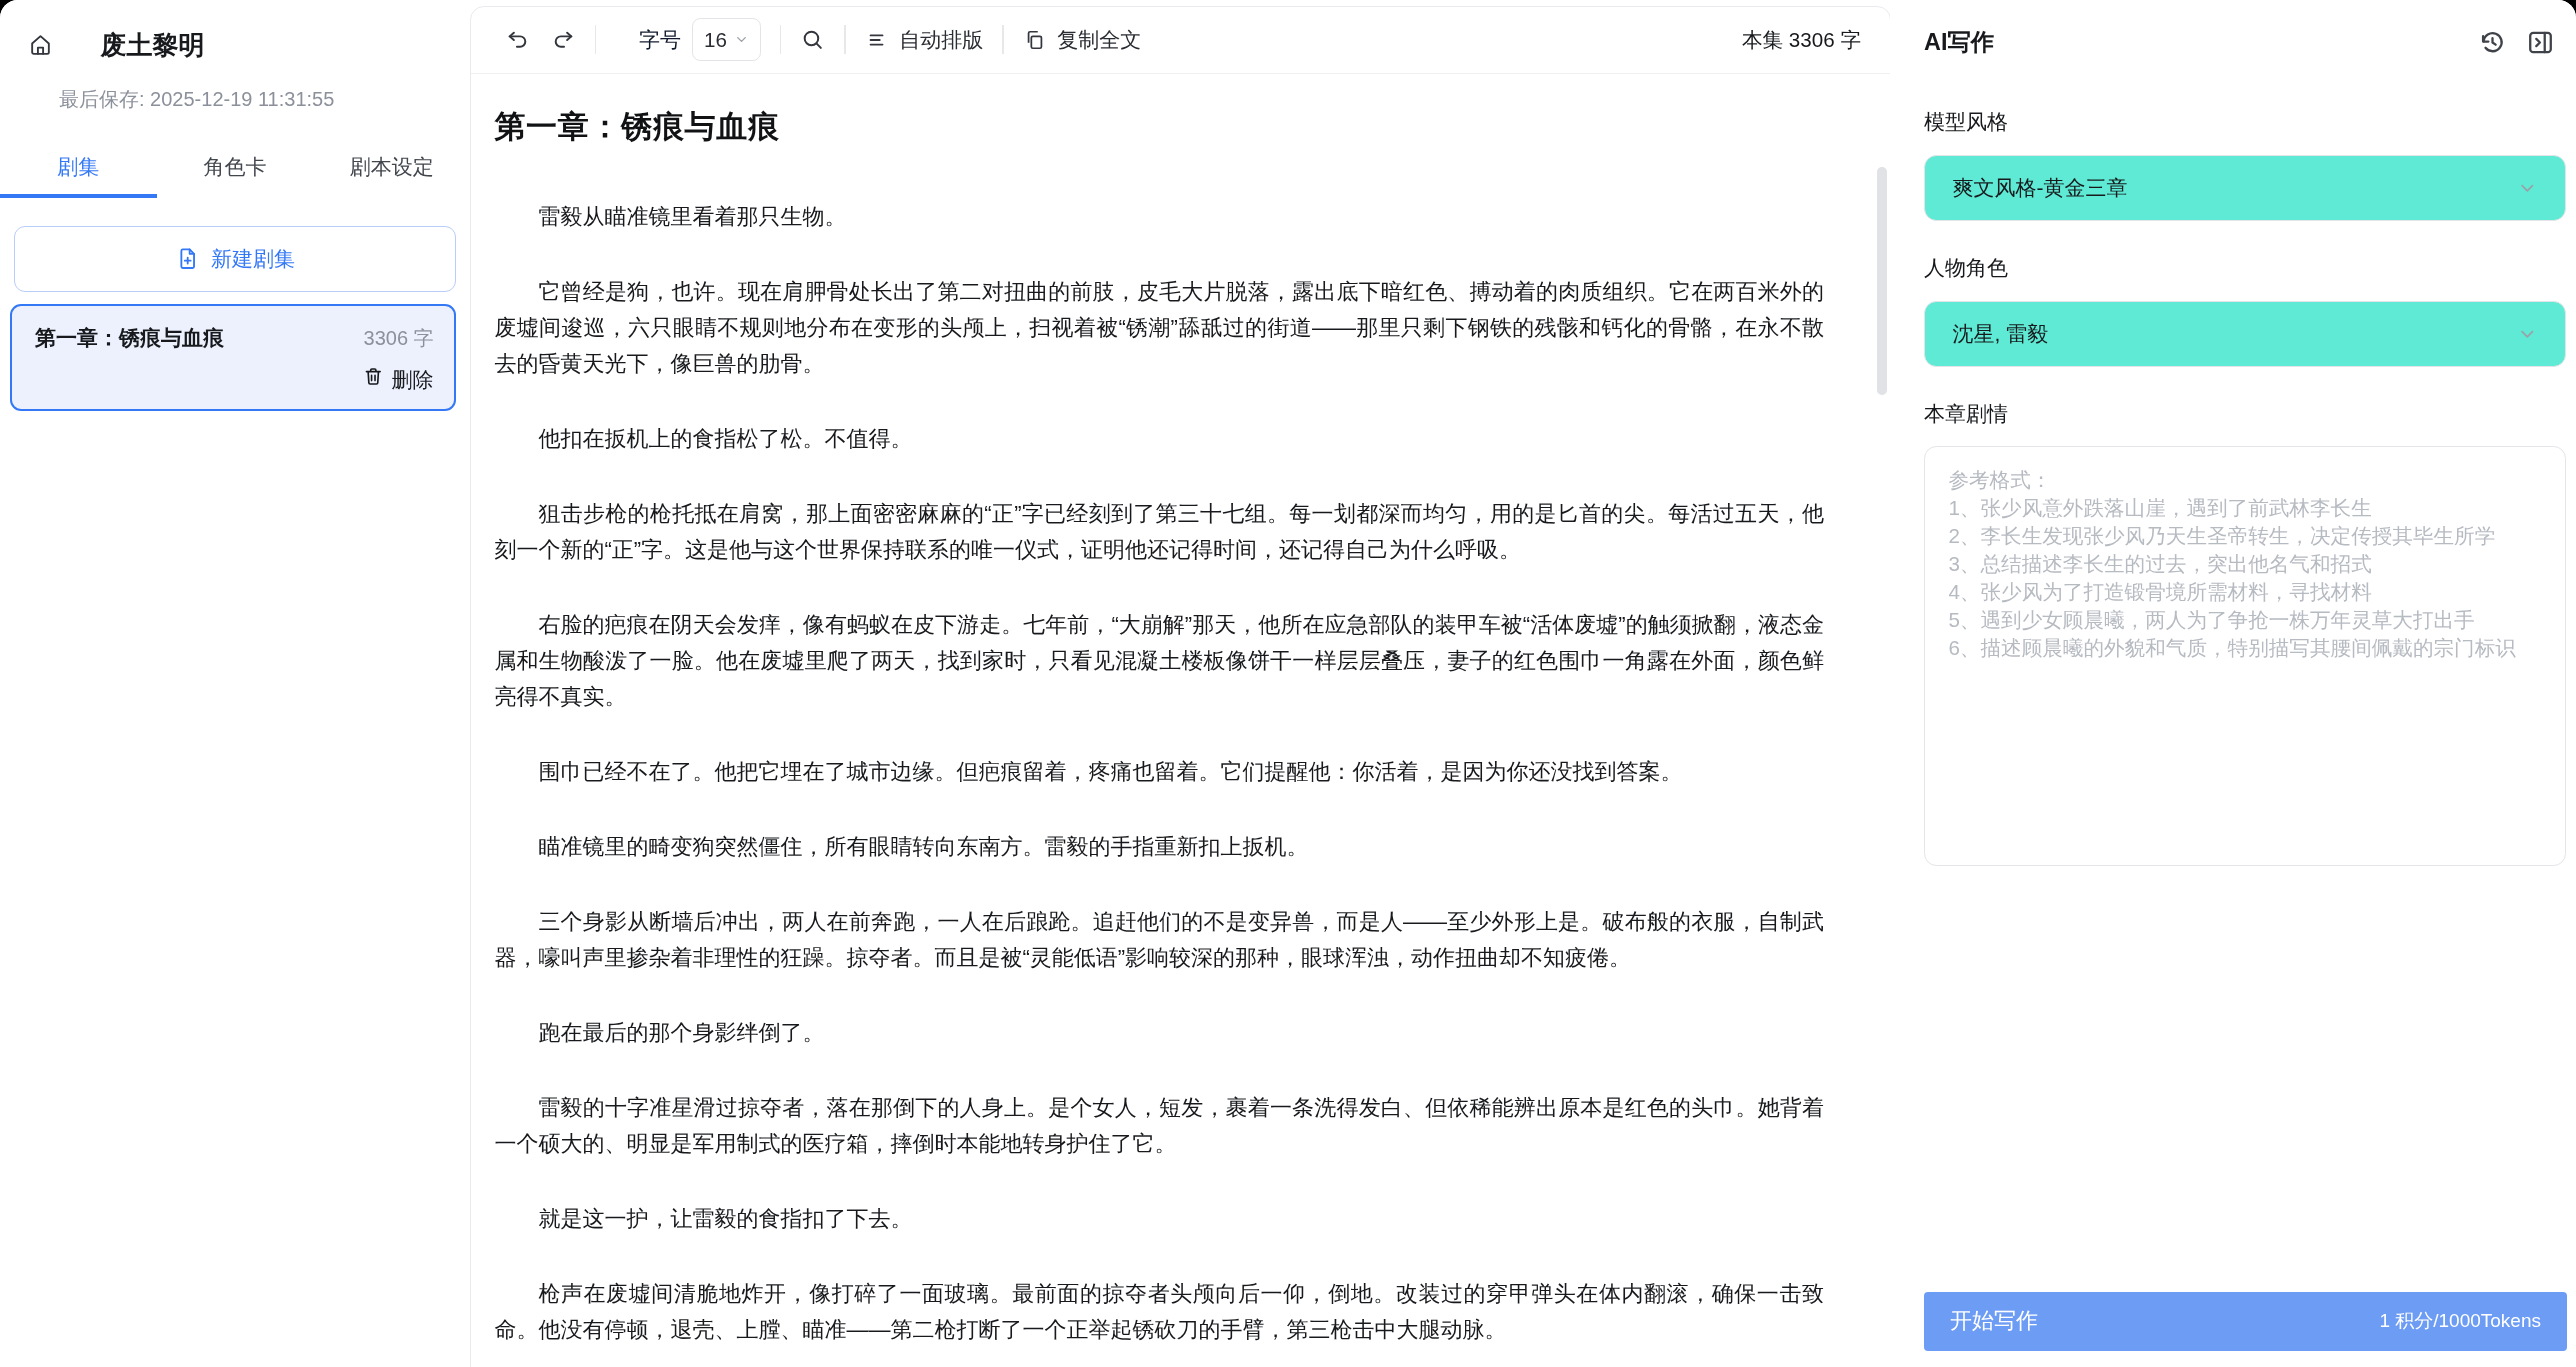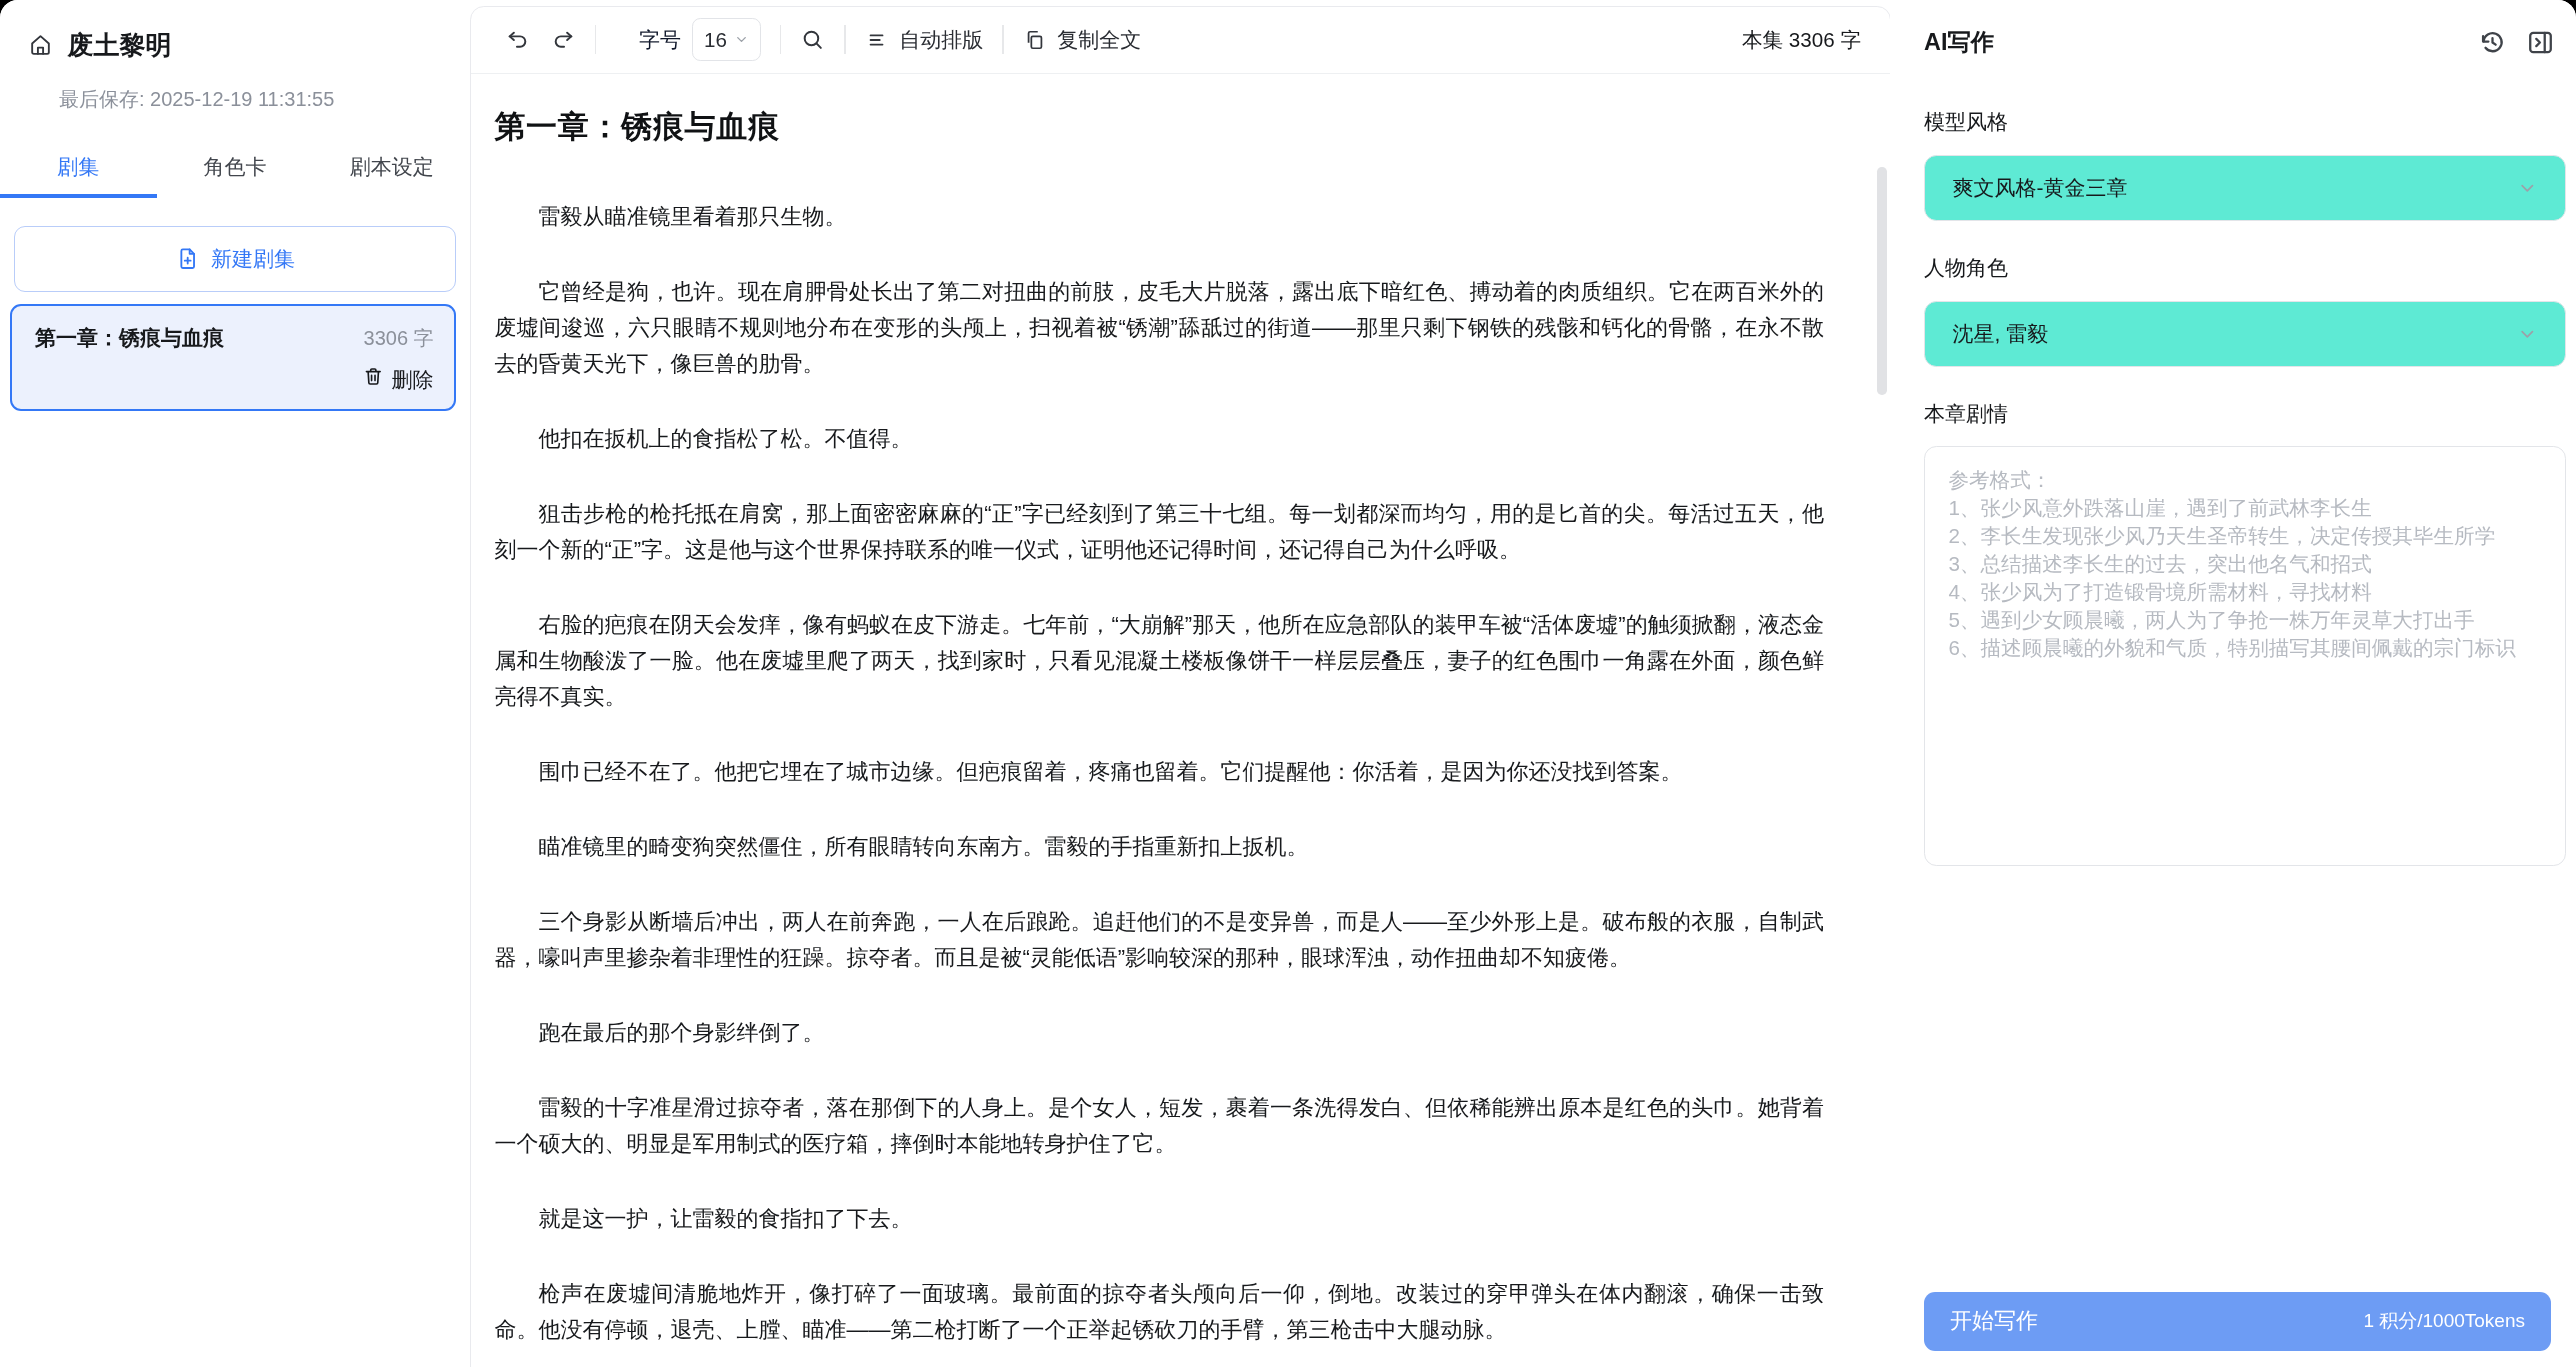--- a/index.html
+++ b/index.html
@@ -3,21 +3,21 @@
 <meta charset="utf-8">
 <style>
   html,body{margin:0;padding:0;background:#000;}
   *{box-sizing:border-box;}
   body{font-family:"Liberation Sans","DejaVu Sans",sans-serif;}
   .window{position:relative;width:2576px;height:1367px;background:#fff;border-radius:18px 18px 0 0;overflow:hidden;display:flex;}
 
   
   .sidebar{width:470px;flex:0 0 470px;position:relative;background:#fff;}
   .sb-header{display:flex;align-items:center;gap:15px;padding:27.5px 0 0 27.5px;}
-  .sb-title{font-size:26px;font-weight:700;color:#17191c;}
+  .sb-title{font-size:26px;font-weight:700;color:#17191c;margin-left:33px;}
   .sb-saved{padding:23.4px 0 0 59px;font-size:20px;color:#8b909a;}
   .tabs{display:flex;margin-top:36px;height:45px;}
   .tab{flex:1;text-align:center;font-size:21px;color:#42464d;position:relative;cursor:pointer;padding-top:4.1px;}
   .tab.active{color:#3478f6;}
   .tab.active::after{content:"";position:absolute;left:0;right:0;bottom:-4.1px;height:4.1px;background:#3478f6;}
   .new-ep-btn{margin:32px 13.8px 0 13.8px;height:66px;border:1.4px solid #b9cdf9;border-radius:11px;background:#fff;display:flex;align-items:center;justify-content:center;gap:11px;cursor:pointer;}
   .new-ep-btn span{font-size:21px;color:#3478f6;font-weight:500;}
   .ep-card{margin:12.4px 13.8px 0 9.6px;min-height:103px;background:#ecf1fd;border:2.1px solid #3478f6;border-radius:11px;padding:18px 20.6px 15px 23.4px;cursor:pointer;}
   .ep-row1{display:flex;align-items:center;justify-content:space-between;}
   .ep-title{font-size:21px;font-weight:700;color:#17191c;}
@@ -49,21 +49,21 @@
   .ai-title{font-size:23.4px;font-weight:600;color:#17191c;}
   .ai-header-icons{margin-left:auto;display:flex;align-items:center;gap:19px;margin-right:11px;}
   .ai-hicon{width:29px;height:29px;color:#3f4349;display:inline-flex;cursor:pointer;}
   .ai-label{margin-top:50px;font-size:21px;color:#17191c;font-weight:500;}
   .ai-label.tight{margin-top:33px;}
   .ai-select{margin-top:19px;height:66px;border:1.4px solid #e3e5e9;border-radius:12.4px;display:flex;align-items:center;padding:0 27.5px;cursor:pointer;background:#5eead4;}
   .ai-select-value{font-size:21px;color:#17191c;}
   .chev{margin-left:auto;color:#9ca1a8;display:inline-flex;}
   .ai-textarea{margin-top:18px;width:100%;height:420px;border:1.4px solid #e3e5e9;border-radius:12.4px;padding:19px 23.4px;font-family:"Liberation Sans","DejaVu Sans",sans-serif;font-size:20.6px;line-height:28px;color:#30343a;resize:none;outline:none;display:block;}
   .ai-textarea::placeholder{color:#b6bac1;}
-  .start-btn{position:absolute;left:34px;right:25px;bottom:16.5px;height:59px;background:#6d9cf4;border:none;border-radius:11px;display:flex;align-items:center;padding:0 26px;cursor:pointer;}
+  .start-btn{position:absolute;left:34px;right:9px;bottom:16.5px;height:59px;background:#6d9cf4;border:none;border-radius:4px;display:flex;align-items:center;padding:0 26px;cursor:pointer;}
   .start-label{font-size:22px;color:#fff;font-weight:500;}
   .price-label{margin-left:auto;font-size:19px;color:#fff;}
   svg{display:block;}
 </style>
 </head>
 <body>
 
 <div class="window">
 
   <div class="sidebar">

